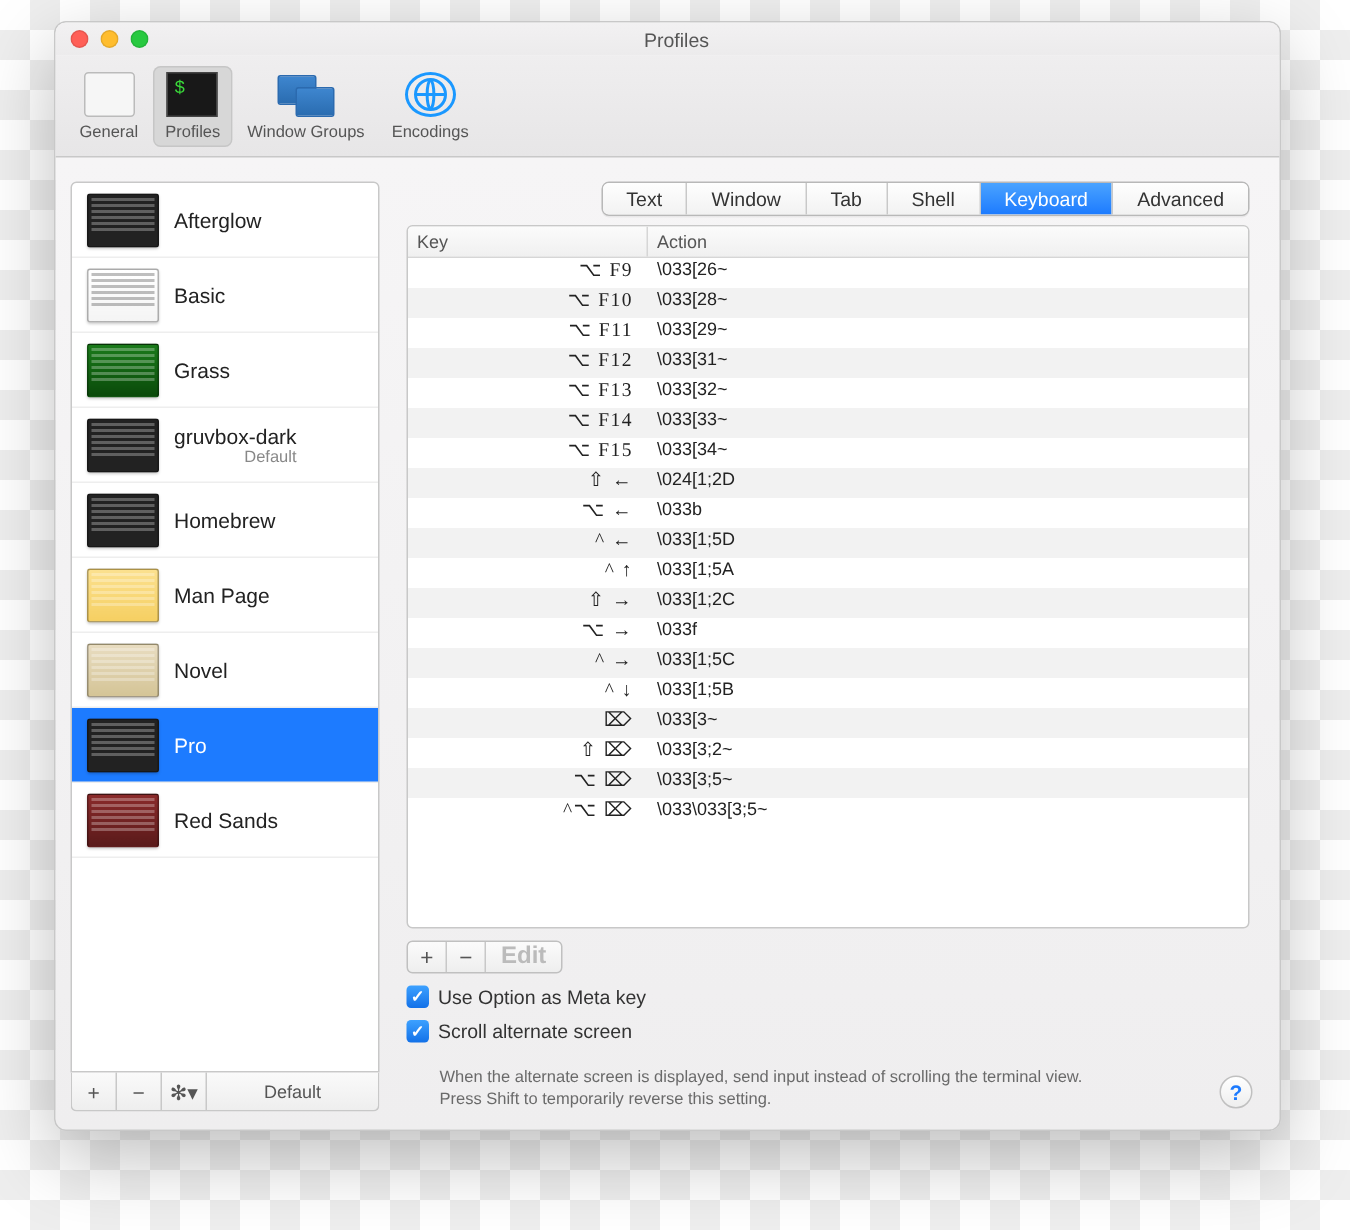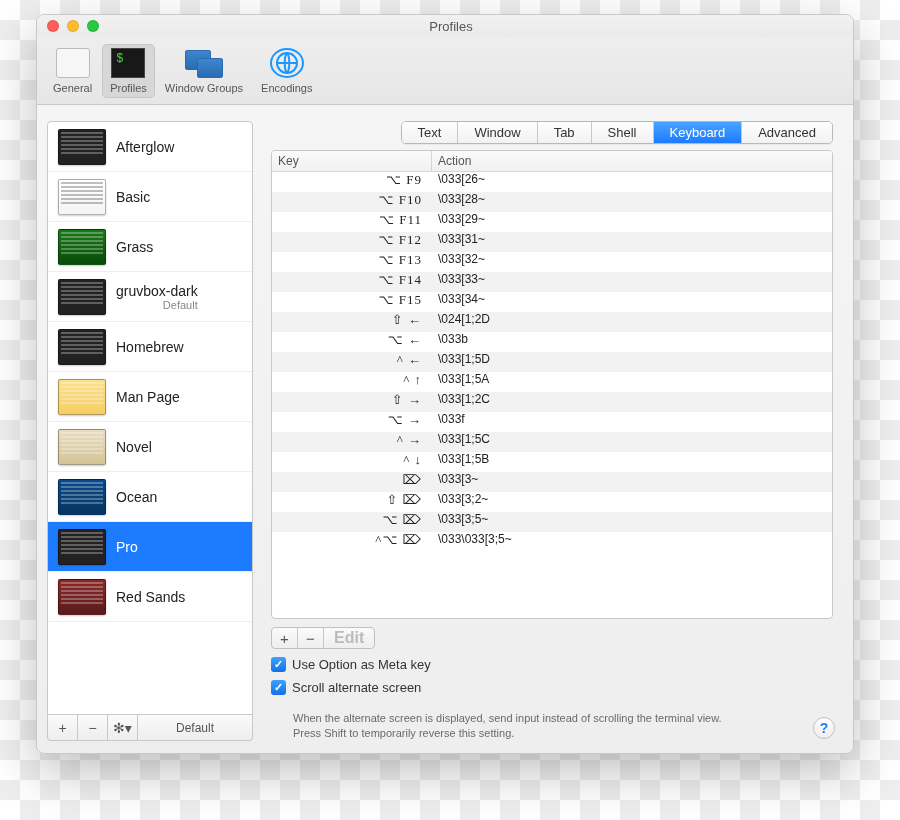--- a/index.html
+++ b/index.html
@@ -211,26 +211,20 @@
             <div>
               <div class="lbl">Man Page</div>
             </div>
           </div>
           <div class="profile-row">
             <div class="thumb tan"></div>
             <div>
               <div class="lbl">Novel</div>
             </div>
           </div>
-          <div class="profile-row">
-            <div class="thumb blue"></div>
-            <div>
-              <div class="lbl">Ocean</div>
-            </div>
-          </div>
           <div class="profile-row sel">
             <div class="thumb "></div>
             <div>
               <div class="lbl">Pro</div>
             </div>
           </div>
           <div class="profile-row">
             <div class="thumb red"></div>
             <div>
               <div class="lbl">Red Sands</div>

